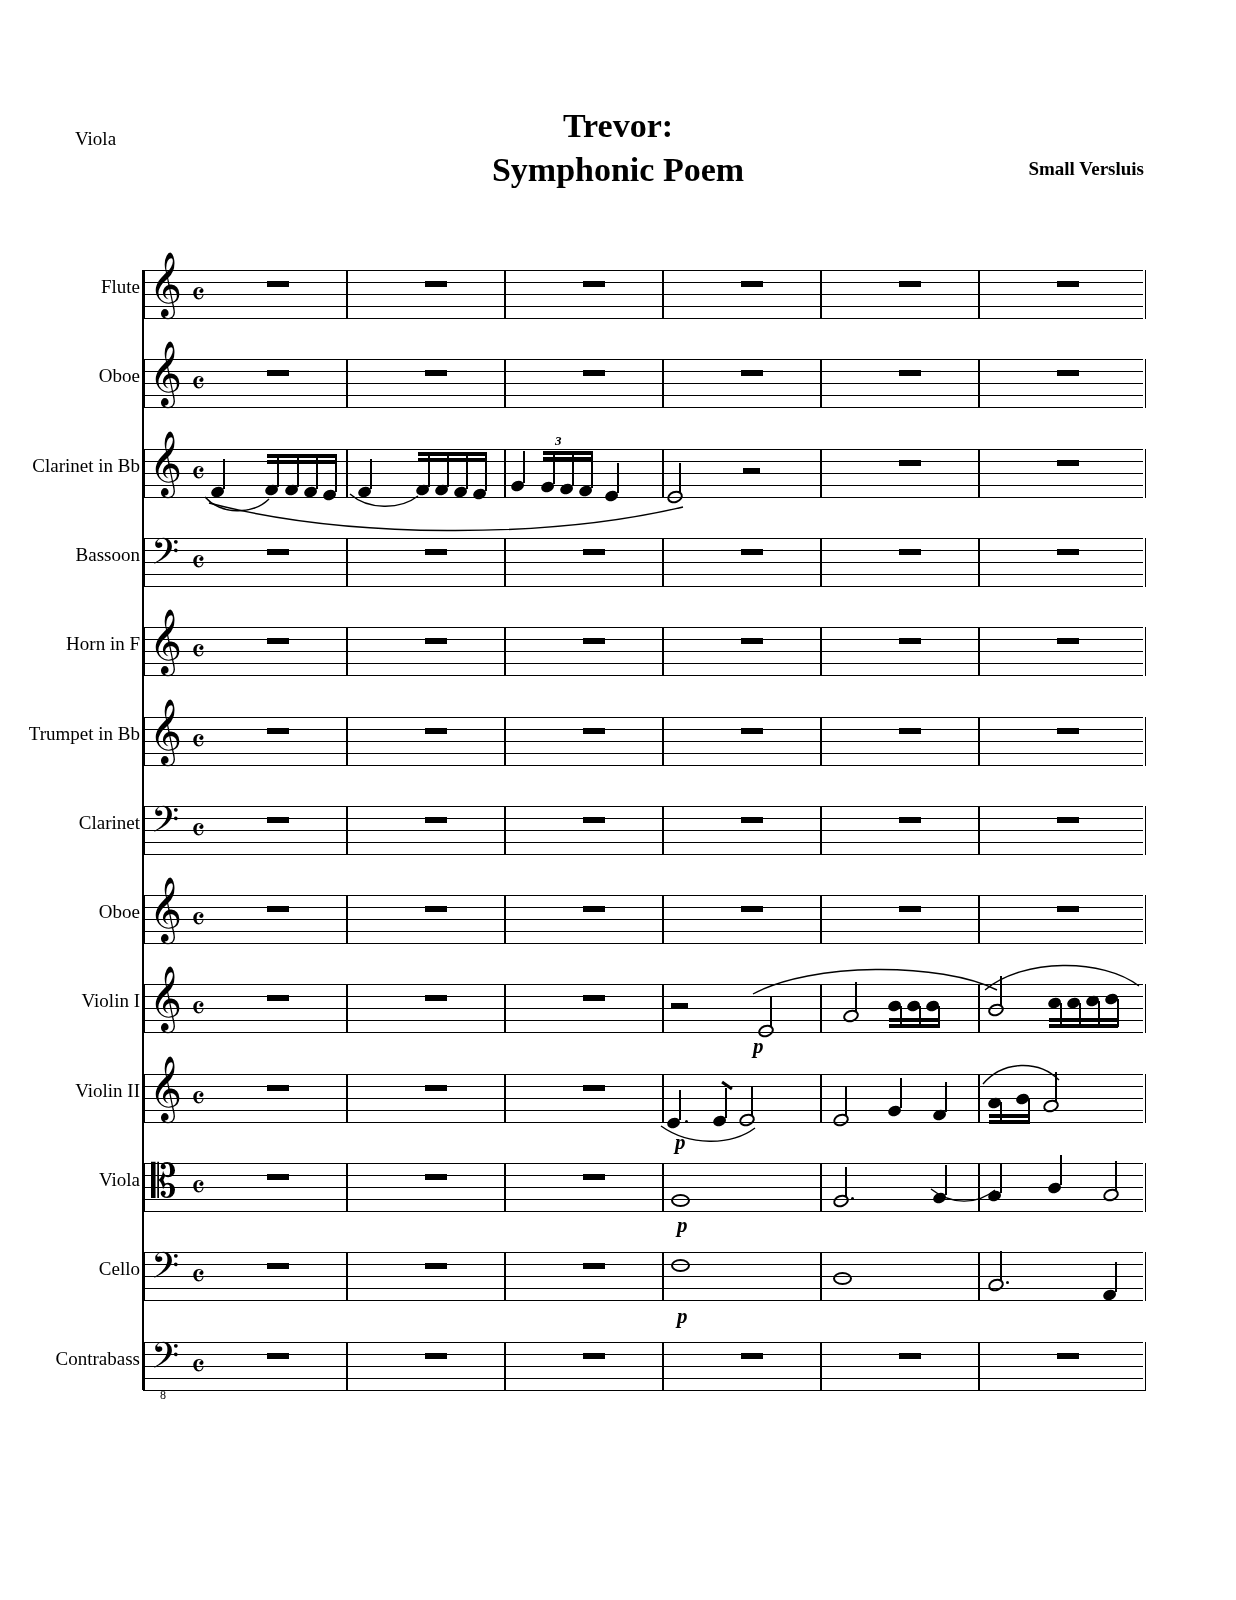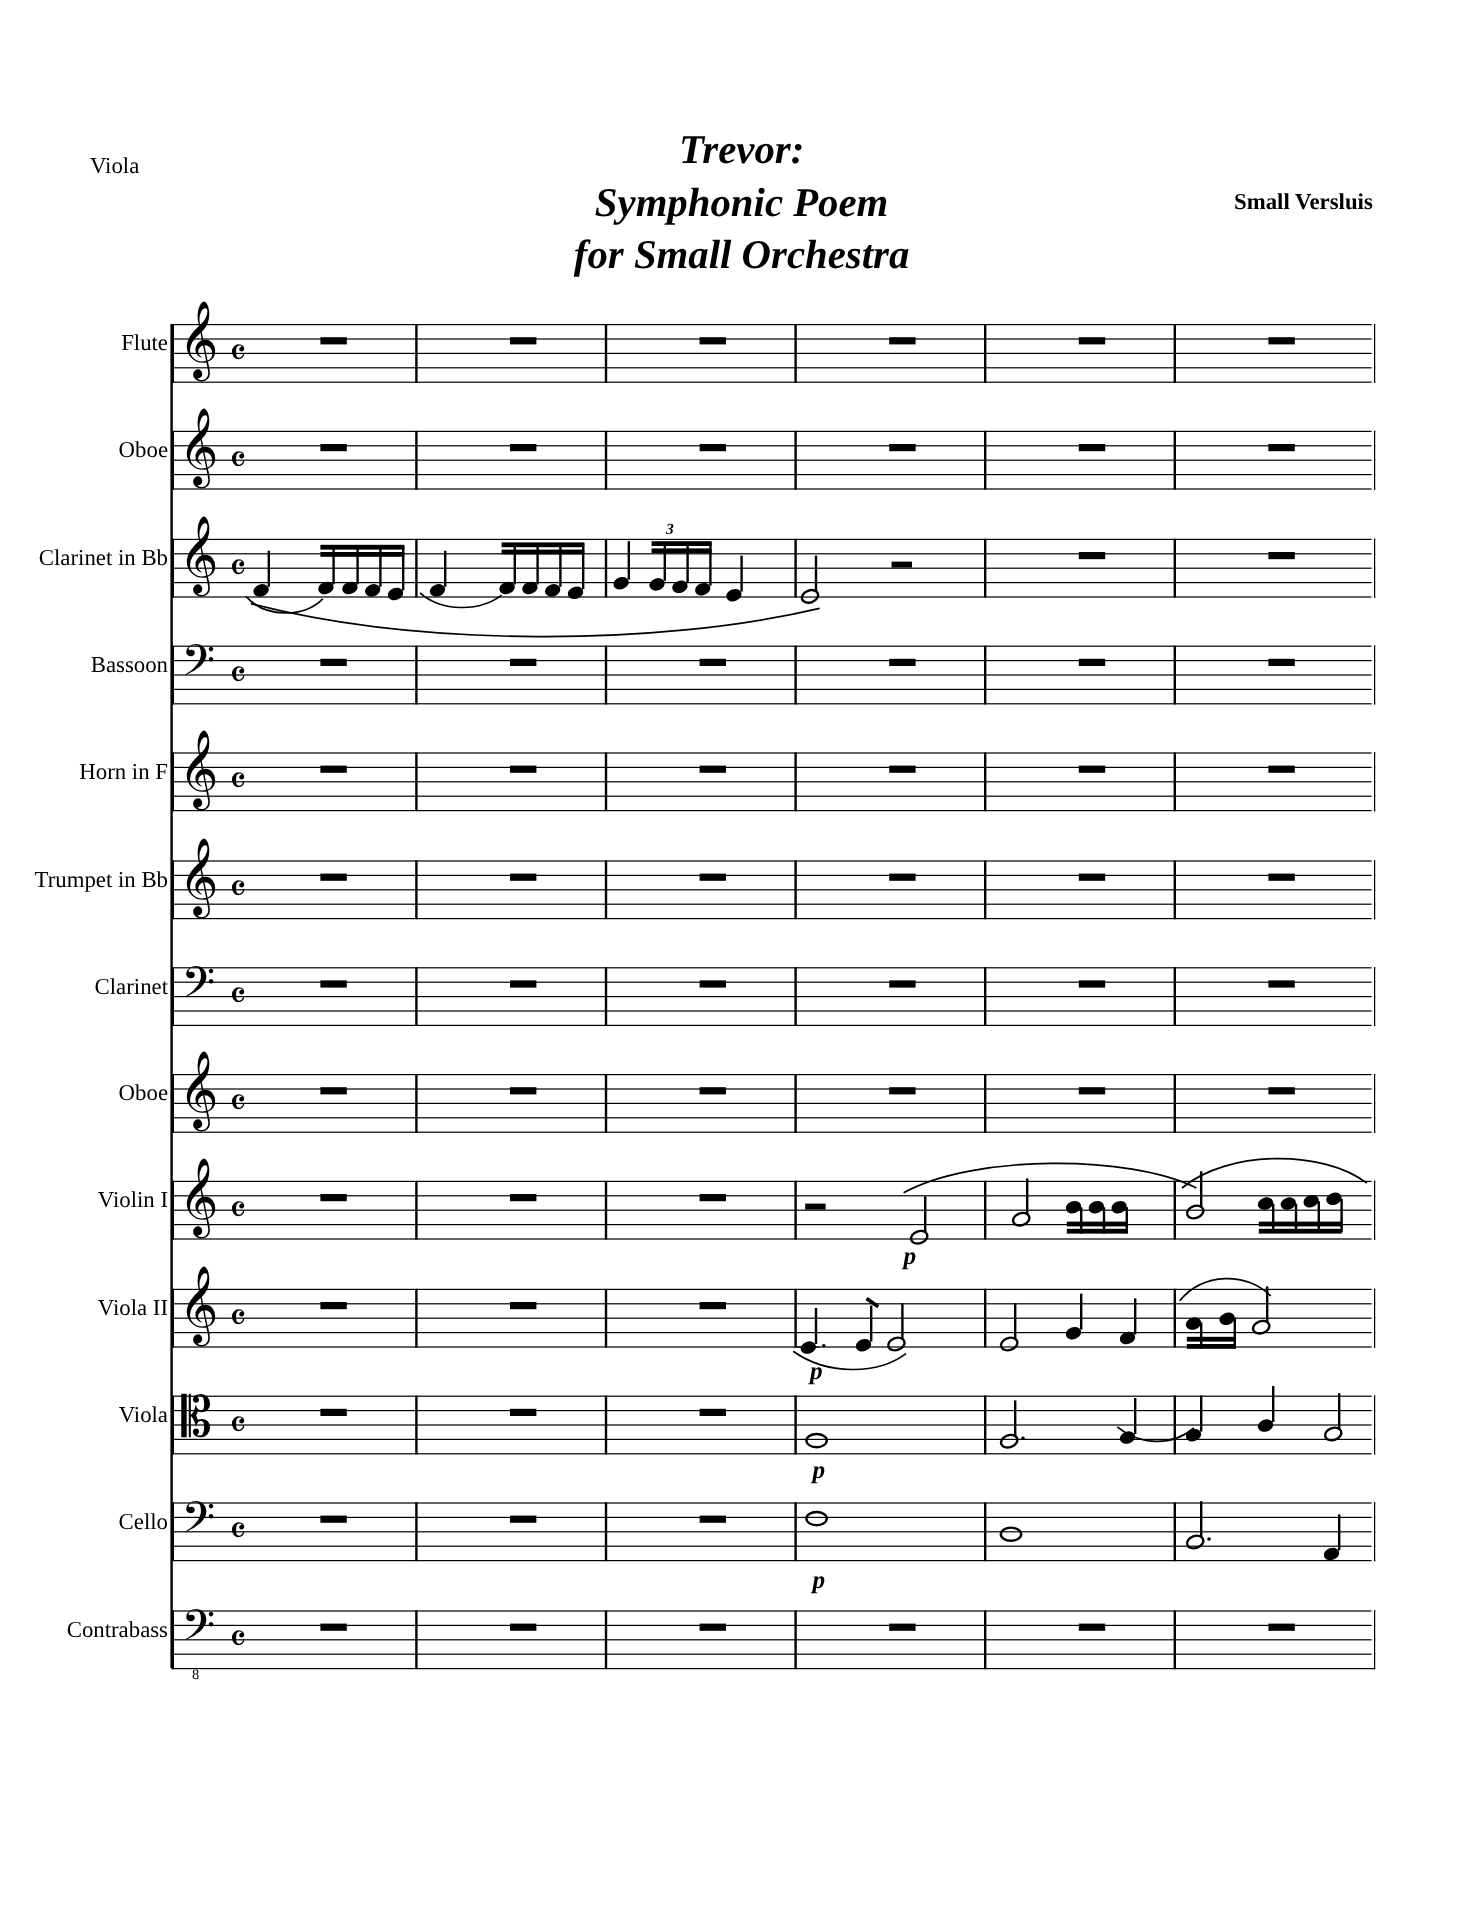--- a/index.html
+++ b/index.html
@@ -31,21 +31,21 @@
   #title-block {
     position: absolute;
     left: 0;
     top: 104px;
     width: 1236px;
     text-align: center;
     font-weight: bold;
     font-size: 34px;
     line-height: 1.28;
   }
-  #title-block .tline { display: block; font-style: italic; }
+  #title-block .tline { display: block; }
   #composer {
     position: absolute;
     right: 92px;
     top: 158px;
     font-size: 19px;
     font-weight: bold;
     white-space: nowrap;
   }
   #footer-date {
     position: absolute;
@@ -200,21 +200,20 @@
 </head>
 <body>
 
 <div class="page">
 
   <div id="score-label">Viola</div>
 
   <div id="title-block">
     <span class="tline">Trevor:</span>
     <span class="tline">Symphonic Poem</span>
-    <span class="tline">for Small Orchestra</span>
   </div>
 
   <div id="composer">Small Versluis</div>
 
   <div class="stave-block" style="top:270px;">
     <div class="label-holder" style="top:6px;">Flute</div>
     <div class="staff">
       <div class="line"></div>
         <div class="line"></div>
         <div class="line"></div>
@@ -542,21 +541,21 @@
       <div class="barline" style="left:203px;"></div>
       <div class="barline" style="left:361px;"></div>
       <div class="barline" style="left:519px;"></div>
       <div class="barline" style="left:677px;"></div>
       <div class="barline" style="left:835px;"></div>
       <div class="barline" style="left:1001px;"></div>
     </div>
   </div>
 
   <div class="stave-block" style="top:1074px;">
-    <div class="label-holder" style="top:6px;">Viola II</div>
+    <div class="label-holder" style="top:6px;">Violin II</div>
     <div class="staff">
       <div class="line"></div>
         <div class="line"></div>
         <div class="line"></div>
         <div class="line"></div>
         <div class="line"></div>
       <div class="clef treble">𝄞</div>
       <div class="timesig">𝄴</div>
 
       <div class="mrest" style="left:124px;"></div>

